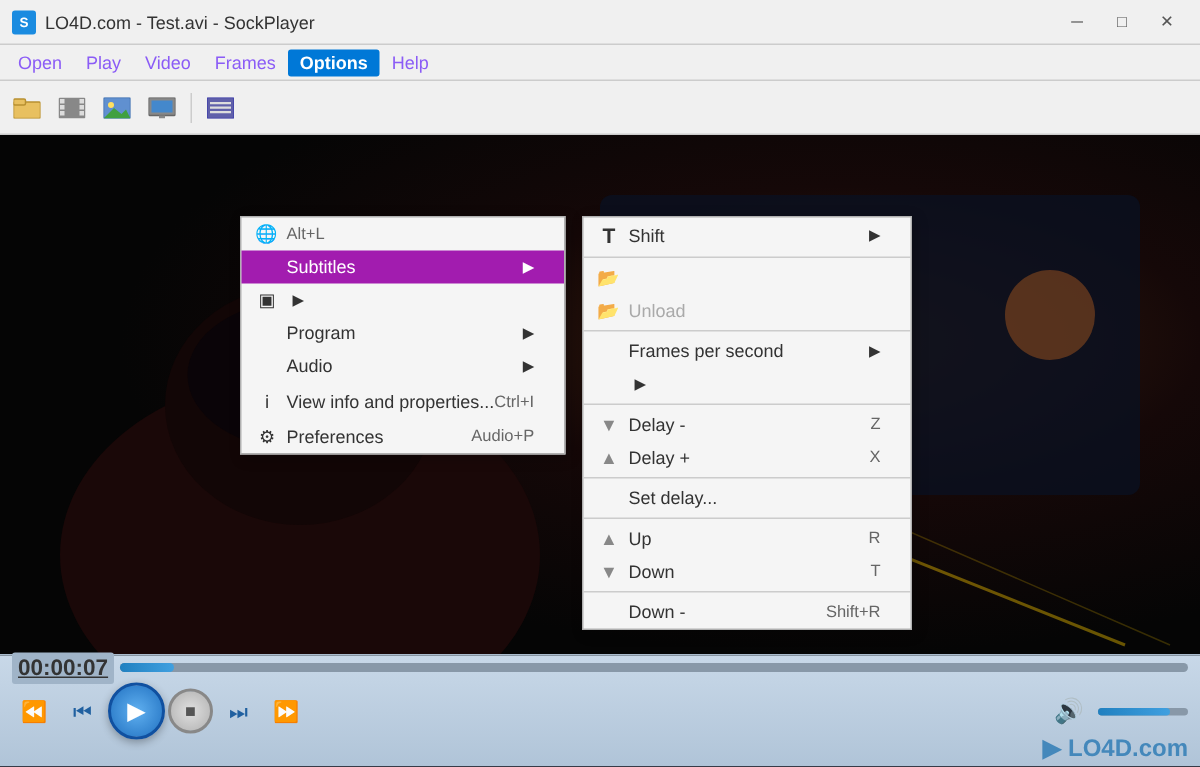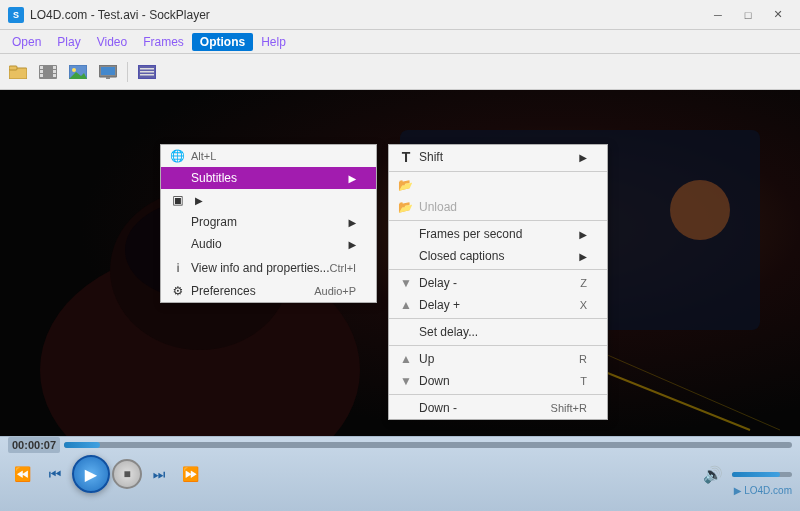--- a/index.html
+++ b/index.html
@@ -134,28 +134,29 @@
       position: relative;
     }
     #progress-bar-area {
       height: 16px;
       display: flex;
       align-items: center;
       padding: 0 8px;
       gap: 4px;
     }
     #time-display {
-      font-size: 11px;
+      font-size: 15px;
       color: #333;
       font-weight: bold;
       padding: 2px 4px;
       background: #a0b4c8;
       border-radius: 2px;
       min-width: 50px;
       text-align: center;
+      text-decoration: underline;
     }
     #progress-track {
       flex: 1;
       height: 6px;
       background: #8898a8;
       border-radius: 3px;
       position: relative;
     }
     #progress-fill {
       height: 100%;
@@ -221,25 +222,25 @@
       border-radius: 3px;
     }
     #volume-fill {
       width: 80%;
       height: 100%;
       background: linear-gradient(to right, #2080c0, #40a0e0);
       border-radius: 3px;
     }
     #logo-area {
       position: absolute;
-      bottom: 15px;
+      bottom: 2px;
       right: 8px;
-      font-size: 10px;
+      font-size: 16px;
       color: #4488bb;
-      font-weight: normal;
+      font-weight: bold;
     }
 
     
     .dropdown-menu {
       position: absolute;
       background: #f5f5f5;
       border: 1px solid #b0b0b0;
       box-shadow: 2px 2px 8px rgba(0,0,0,0.25);
       z-index: 100;
       min-width: 180px;
@@ -442,21 +443,20 @@
     <div class="dropdown-separator"></div>
 
     <div class="dropdown-item">
       <span class="item-icon"></span>
       <span class="item-label">Frames per second</span>
       <span class="submenu-arrow">▶</span>
     </div>
 
     <div class="dropdown-item">
       <span class="item-icon"></span>
-      <span class="item-label">Closed captions</span>
       <span class="submenu-arrow">▶</span>
     </div>
     <div class="dropdown-separator"></div>
 
     <div class="dropdown-item">
       <span class="item-icon" style="color:#888;">▼</span>
       <span class="item-label">Delay -</span>
       <span class="item-shortcut">Z</span>
     </div>
 

